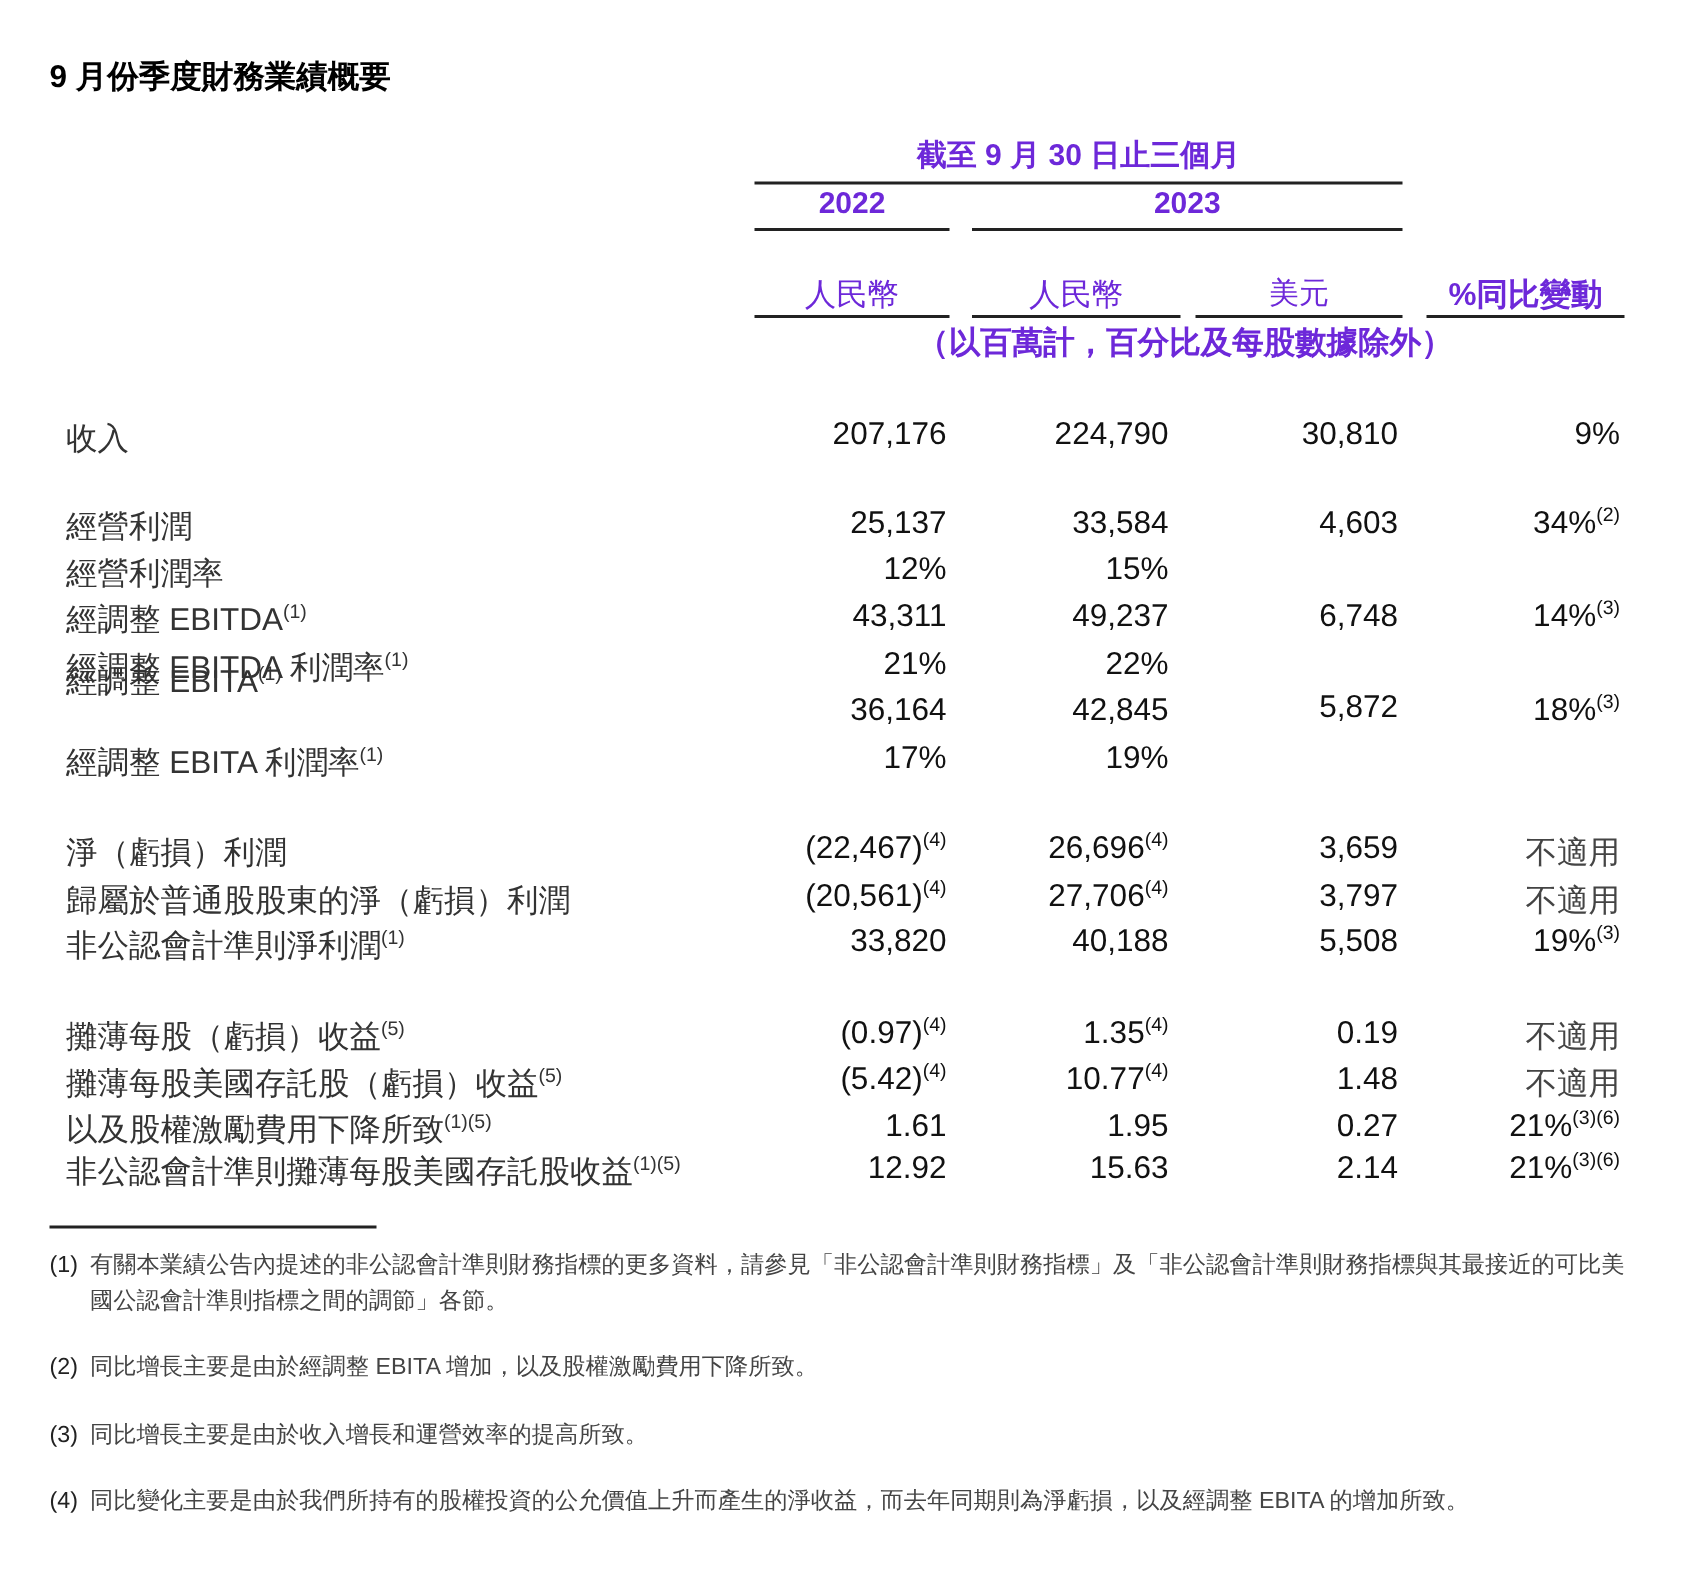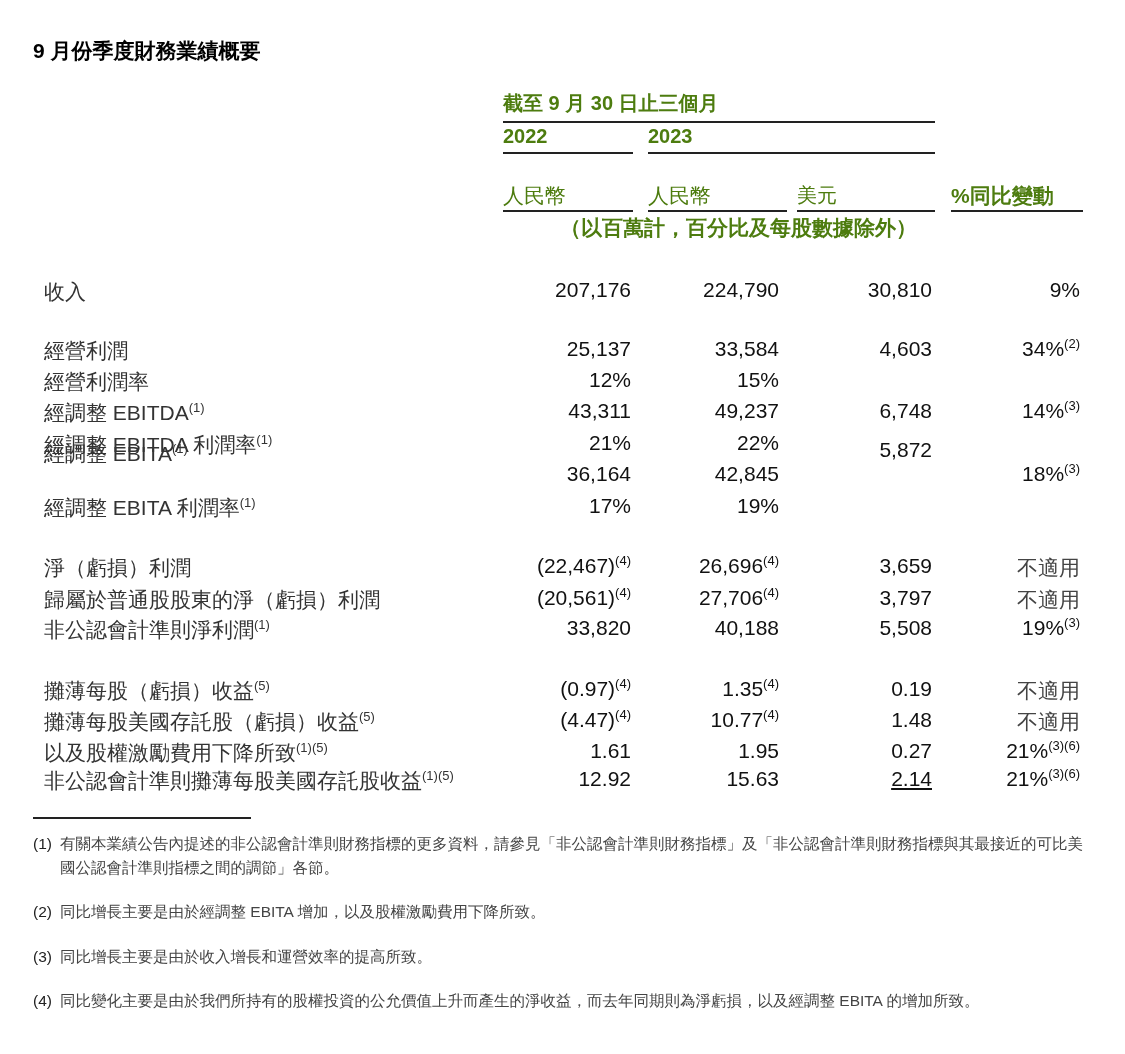--- a/index.html
+++ b/index.html
@@ -1,20 +1,20 @@
 <!DOCTYPE html>
 <html><head>
 <meta charset="utf-8">
 <style>
   html, body { margin:0; padding:0; background:#ffffff; }
   body { width:1125px; height:1054px; position:relative; overflow:hidden;
          font-family:"Liberation Sans","DejaVu Sans",sans-serif; color:#111; }
   .abs { position:absolute; white-space:nowrap; }
   .title { left:33px; top:37px; font-size:21px; font-weight:bold; color:#000; }
-  .hdr { font-size:20px; font-weight:bold; color:#4d7c0f; }
+  .hdr { font-size:20px; font-weight:bold; color:#6d28d9; text-align:center; }
   .hline { position:absolute; height:1.5px; background:#222; }
   .lbl { left:44px; font-size:21px; color:#333; }
   .num { font-size:21px; color:#111; text-align:right; }
   sup { font-size:13px; vertical-align:super; line-height:0; }
   .col1 { right:calc(1125px - 631px); }
   .col2 { right:calc(1125px - 779px); }
   .col3 { right:calc(1125px - 932px); }
   .col4 { right:calc(1125px - 1080px); }
   .fn-rule { left:33px; top:817px; width:218px; height:2px; background:#222; position:absolute; }
   .fn { left:33px; font-size:15.5px; color:#444; line-height:24px; white-space:normal; width:1060px; }
@@ -84,21 +84,21 @@
     <div class="abs num col1" style="top:431px;"><span>21%</span><sup></sup></div>
     <div class="abs num col2" style="top:431px;"><span>22%</span><sup></sup></div>
     <div class="abs num col3" style="top:431px;"><span></span></div>
     <div class="abs num col4" style="top:431px;"><span></span><sup></sup></div>
   </div>
 
   <div>
     <div class="abs lbl" style="top:440px;"><span>經調整 EBITA</span><sup>(1)</sup></div>
     <div class="abs num col1" style="top:462px;"><span>36,164</span><sup></sup></div>
     <div class="abs num col2" style="top:462px;"><span>42,845</span><sup></sup></div>
-    <div class="abs num col3" style="top:438px;"><span>5,872</span></div>
+    <div class="abs num col3" style="top:460px;"><span>5,872</span></div>
     <div class="abs num col4" style="top:462px;"><span>18%</span><sup>(3)</sup></div>
   </div>
 
   <div>
     <div class="abs lbl" style="top:494px;"><span>經調整 EBITA 利潤率</span><sup>(1)</sup></div>
     <div class="abs num col1" style="top:494px;"><span>17%</span><sup></sup></div>
     <div class="abs num col2" style="top:494px;"><span>19%</span><sup></sup></div>
     <div class="abs num col3" style="top:494px;"><span></span></div>
     <div class="abs num col4" style="top:494px;"><span></span><sup></sup></div>
   </div>
@@ -130,39 +130,39 @@
   <div>
     <div class="abs lbl" style="top:677px;"><span>攤薄每股（虧損）收益</span><sup>(5)</sup></div>
     <div class="abs num col1" style="top:677px;"><span>(0.97)</span><sup>(4)</sup></div>
     <div class="abs num col2" style="top:677px;"><span>1.35</span><sup>(4)</sup></div>
     <div class="abs num col3" style="top:677px;"><span>0.19</span></div>
     <div class="abs num col4" style="top:677px; color:#444;"><span>不適用</span><sup></sup></div>
   </div>
 
   <div>
     <div class="abs lbl" style="top:708px;"><span>攤薄每股美國存託股（虧損）收益</span><sup>(5)</sup></div>
-    <div class="abs num col1" style="top:708px;"><span>(4.47)</span><sup>(4)</sup></div>
+    <div class="abs num col1" style="top:708px;"><span>(5.42)</span><sup>(4)</sup></div>
     <div class="abs num col2" style="top:708px;"><span>10.77</span><sup>(4)</sup></div>
     <div class="abs num col3" style="top:708px;"><span>1.48</span></div>
     <div class="abs num col4" style="top:708px; color:#444;"><span>不適用</span><sup></sup></div>
   </div>
 
   <div>
     <div class="abs lbl" style="top:739px;"><span>以及股權激勵費用下降所致</span><sup>(1)(5)</sup></div>
     <div class="abs num col1" style="top:739px;"><span>1.61</span><sup></sup></div>
     <div class="abs num col2" style="top:739px;"><span>1.95</span><sup></sup></div>
     <div class="abs num col3" style="top:739px;"><span>0.27</span></div>
     <div class="abs num col4" style="top:739px;"><span>21%</span><sup>(3)(6)</sup></div>
   </div>
 
   <div>
     <div class="abs lbl" style="top:767px;"><span>非公認會計準則攤薄每股美國存託股收益</span><sup>(1)(5)</sup></div>
     <div class="abs num col1" style="top:767px;"><span>12.92</span><sup></sup></div>
     <div class="abs num col2" style="top:767px;"><span>15.63</span><sup></sup></div>
-    <div class="abs num col3" style="top:767px;text-decoration:underline;"><span>2.14</span></div>
+    <div class="abs num col3" style="top:767px;"><span>2.14</span></div>
     <div class="abs num col4" style="top:767px;"><span>21%</span><sup>(3)(6)</sup></div>
   </div>
 </div>
 
 <div class="fn-rule"></div>
 
 <div class="abs fn" style="top:832px;">
   <span class="mk">(1)</span>
   <span class="tx">有關本業績公告內提述的非公認會計準則財務指標的更多資料，請參見「非公認會計準則財務指標」及「非公認會計準則財務指標與其最接近的可比美國公認會計準則指標之間的調節」各節。</span>
 </div>

